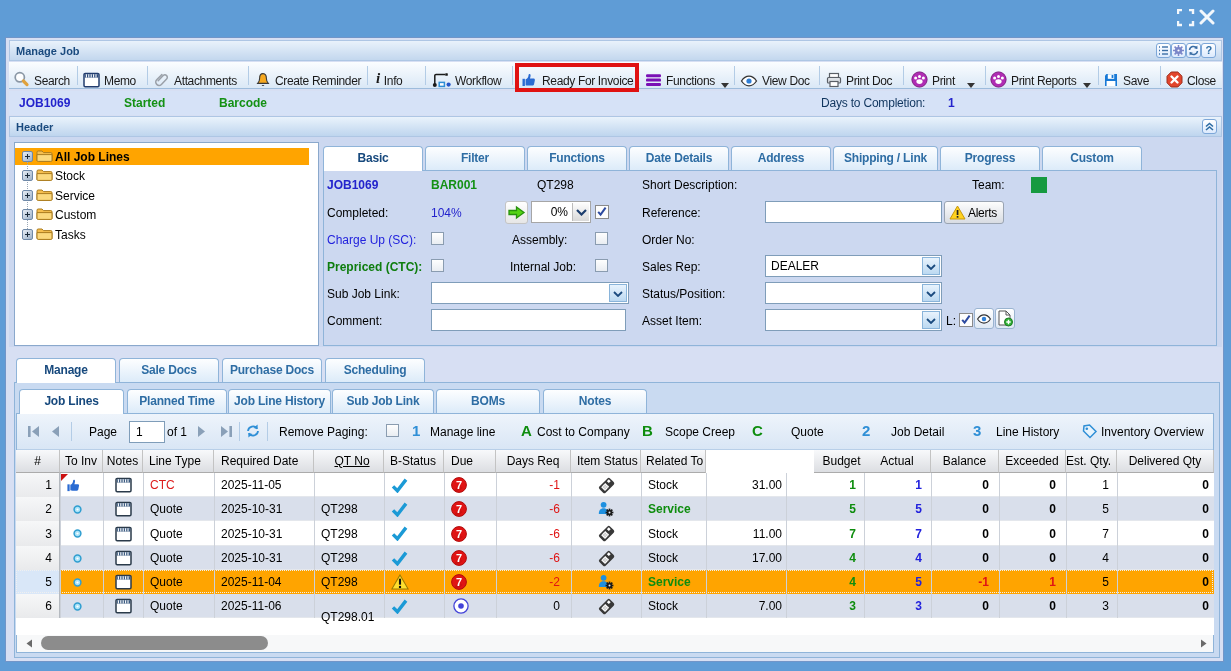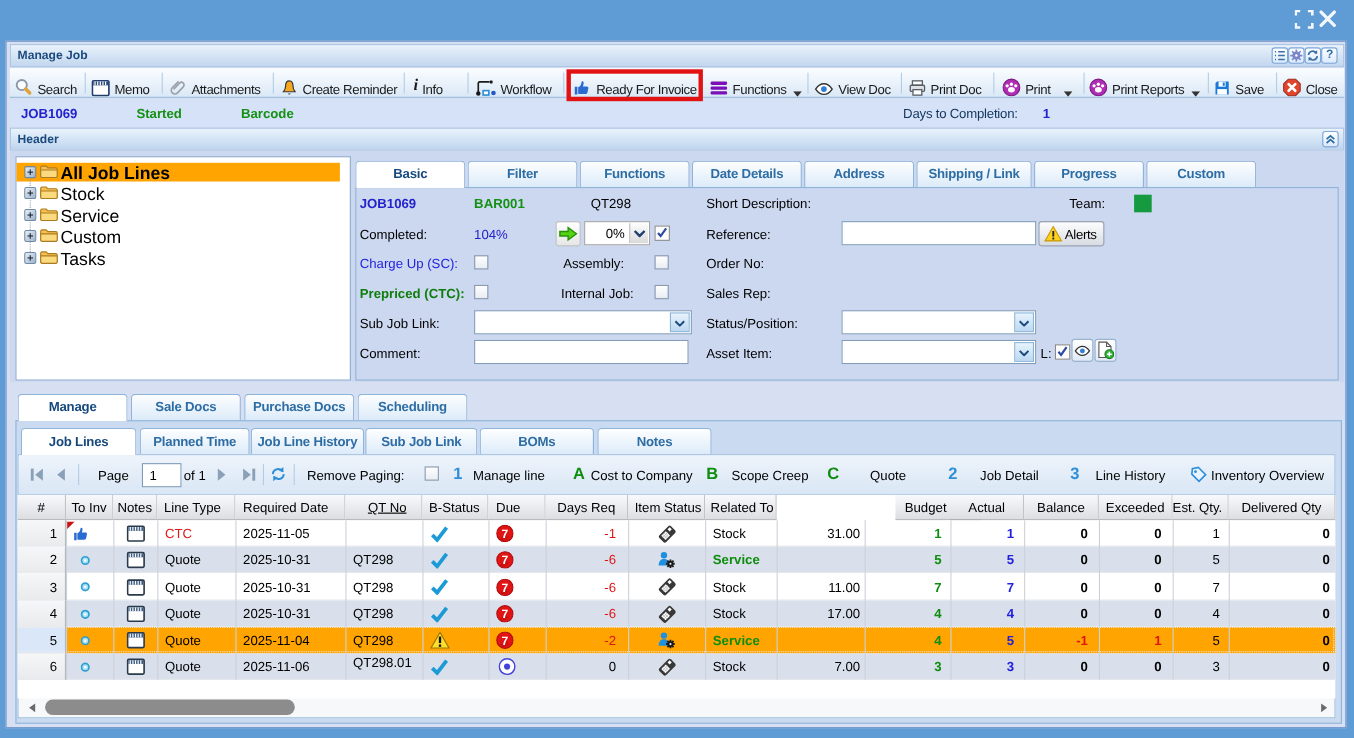--- a/index.html
+++ b/index.html
@@ -17,21 +17,21 @@
 
 #toolbar { position:absolute; left:3px; top:24px; width:1213px; height:27px; background:linear-gradient(#fbfdff,#dae8f6); border-bottom:1px solid #9dbcdc; }
 .tbsep { position:absolute; top:4px; height:19px; width:1px; background:#b3cce6; }
 .tbit { position:absolute; top:0; height:26px; display:flex; align-items:flex-end; gap:4px; color:#1a1a1a; white-space:nowrap; }
 .tbit span { letter-spacing:-0.35px; }
 
 #jobrow { position:absolute; left:3px; top:53px; width:1213px; height:24px; background:#d6e2f7; }
 .plusbox { position:absolute; width:11px; height:11px; background:linear-gradient(135deg,#e8eef5,#9db1c8); border:1px solid #6f89a8; border-radius:2px; }
 .plusbox:before { content:""; position:absolute; left:2px; right:2px; top:4px; height:1px; background:#1a2a3a; }
 .plusbox:after { content:""; position:absolute; top:2px; bottom:2px; left:4px; width:1px; background:#1a2a3a; }
-.trtext { position:absolute; font-size:16px; color:#000; }
+.trtext { position:absolute; font-size:12px; color:#000; }
 .fldlbl { position:absolute; color:#000; }
 .gabtn { position:absolute; width:23px; height:23px; background:linear-gradient(#ffffff,#e6e6e6); border:1px solid #c4c4c4; border-radius:3px; }
 .sqbtn { position:absolute; width:20px; height:21px; background:linear-gradient(#ffffff,#dfe9f5); border:1px solid #9ab4d0; border-radius:3px; }
 
 .secbar { position:absolute; left:3px; width:1213px; height:21px; background:linear-gradient(#eaf3fc,#bed5ee); border:1px solid #aec6e4; }
 .secbar .t { position:absolute; left:6px; top:4px; color:#1a4a7e; font-weight:bold; font-size:11px; }
 
 .tbox { position:absolute; background:#fff; border:1px solid #7f9db9; height:22px; padding:3px 4px; }
 .combo { position:absolute; background:#fff; border:1px solid #7f9db9; height:22px; }
 .cbtn { position:absolute; right:1px; top:1px; width:18px; height:18px; background:linear-gradient(#e8f3fd,#bcd9f1); border:1px solid #89b4da; }
@@ -363,20 +363,28 @@
       <div class="abs" style="left:935px;top:64px;width:60px;height:23px;background:linear-gradient(#fdfdfd,#d8dce2);border:1px solid #9aa4b2;border-radius:3px;">
         <svg width="17" height="15" viewBox="0 0 17 15" style="position:absolute;left:4px;top:3px">
             <path d="M8.5 1 L16 14 H1 Z" fill="#ffd21e" stroke="#c8970a"></path>
             <rect x="7.7" y="5" width="1.7" height="5" fill="#222"></rect>
             <rect x="7.7" y="11" width="1.7" height="1.7" fill="#222"></rect>
           </svg>
         <span style="position:absolute;left:23px;top:4px;letter-spacing:-0.3px">Alerts</span>
       </div>
       <span class="fldlbl" style="left:633px;top:96px">Order No:</span>
       <span class="fldlbl" style="left:633px;top:123px">Sales Rep:</span>
+      <div class="combo" style="left:756px;top:118px;width:177px;">
+        <span style="position:absolute;left:5px;top:3px">DEALER</span>
+        <div class="cbtn">
+            <svg width="10" height="6" viewBox="0 0 10 6" style="position:absolute;left:3px;top:6px">
+              <path d="M1 1 L5 5 L9 1" fill="none" stroke="#1a4a7e" stroke-width="1.8"></path>
+            </svg>
+          </div>
+      </div>
       <span class="fldlbl" style="left:633px;top:150px">Status/Position:</span>
       <div class="combo" style="left:756px;top:145px;width:177px;">
         <div class="cbtn">
             <svg width="10" height="6" viewBox="0 0 10 6" style="position:absolute;left:3px;top:6px">
               <path d="M1 1 L5 5 L9 1" fill="none" stroke="#1a4a7e" stroke-width="1.8"></path>
             </svg>
           </div>
       </div>
       <span class="fldlbl" style="left:633px;top:177px">Asset Item:</span>
       <div class="combo" style="left:756px;top:172px;width:177px;">
@@ -852,21 +860,21 @@
               <line x1="3.4" y1="2.2" x2="3.4" y2="5.6"></line>
               <line x1="5.8" y1="2.2" x2="5.8" y2="5.6"></line>
               <line x1="8.2" y1="2.2" x2="8.2" y2="5.6"></line>
               <line x1="10.6" y1="2.2" x2="10.6" y2="5.6"></line>
               <line x1="13" y1="2.2" x2="13" y2="5.6"></line>
             </g>
           </svg>
         </div>
 <div class="cell" style="left:127px;top:144px;width:71px;height:24px;padding-top:5px;padding-left:7px;">Quote</div>
 <div class="cell" style="left:198px;top:144px;width:100px;height:24px;padding-top:5px;padding-left:7px;">2025-11-06</div>
-<div class="cell" style="left:298px;top:144px;width:70px;height:24px;padding-top:1px;padding-left:7px;">QT298.01</div>
+<div class="cell" style="left:298px;top:144px;width:70px;height:24px;padding-top:16px;padding-left:7px;">QT298.01</div>
 <div class="abs" style="left:375px;top:144px;width:53px;height:24px;display:flex;align-items:center;">
           <svg width="17" height="15" viewBox="0 0 17 15">
             <path d="M2 8.4 L6.4 12.8 L15 1.6" fill="none" stroke="#1b9ad6" stroke-width="3.4"></path>
           </svg>
         </div>
 <div class="abs" style="left:437px;top:144px;width:43px;height:24px;display:flex;align-items:center;">
           <svg width="16" height="16" viewBox="0 0 16 16">
             <circle cx="8" cy="8" r="7.1" fill="#fff" stroke="#4343d8" stroke-width="1.3"></circle>
             <circle cx="8" cy="8" r="2.8" fill="#4343d8"></circle>
           </svg>

